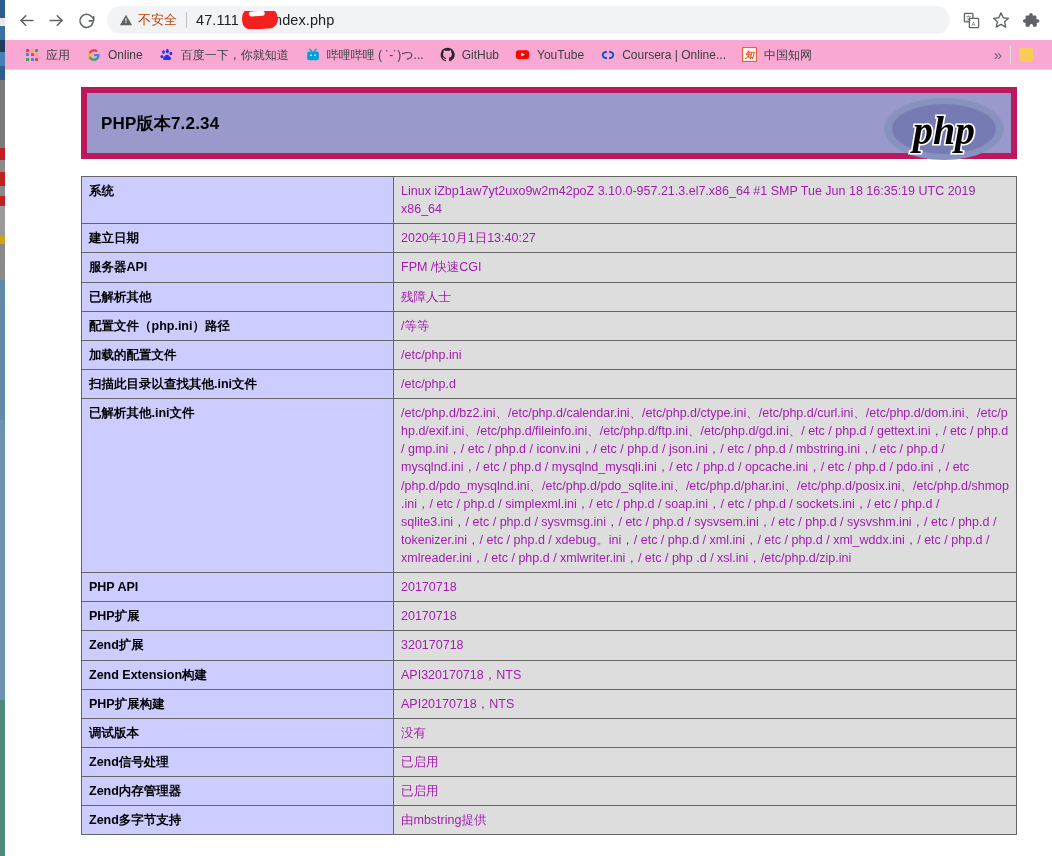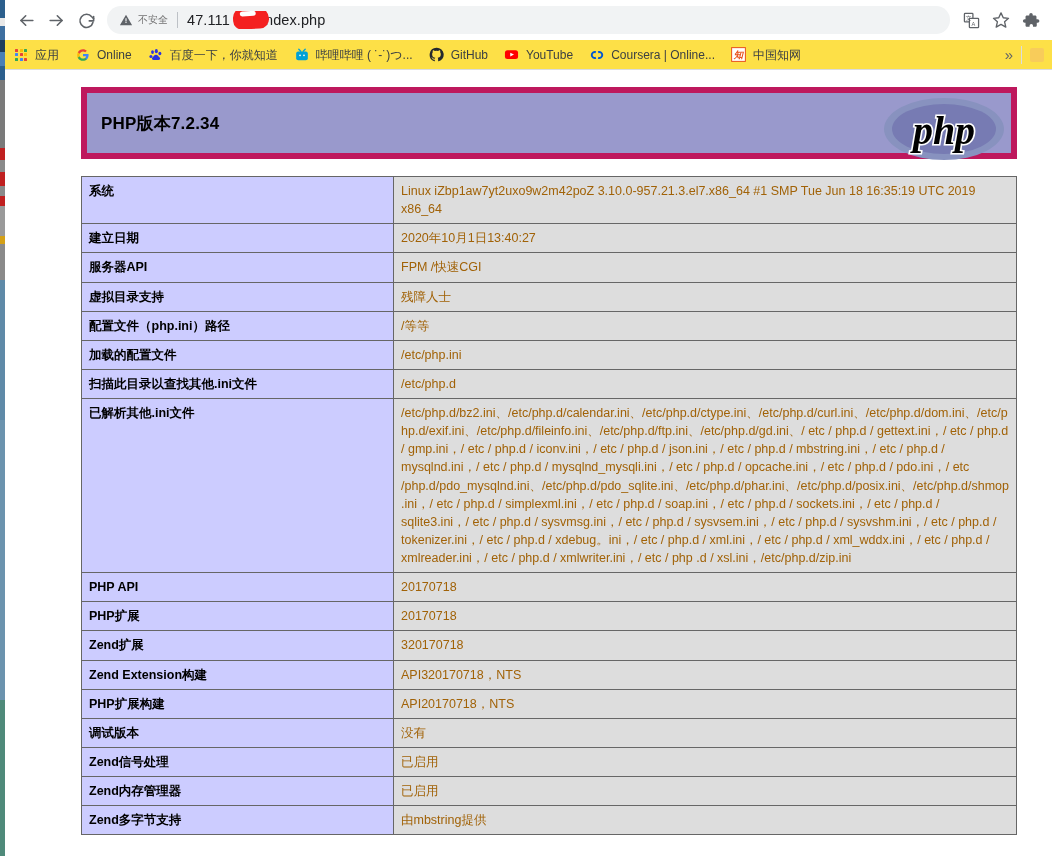--- a/index.html
+++ b/index.html
@@ -73,21 +73,21 @@
     border-radius: 14px;
     display: flex;
     align-items: center;
     padding: 0 12px;
     overflow: hidden;
     position: relative;
     cursor: text;
   }
   #warn-icon { flex: 0 0 auto; margin-right: 5px; display:flex; }
   #warn-text {
-    font-size: 10px; color: #737373;
+    font-size: 13px; color: #c2410c;
     white-space: nowrap; flex: 0 0 auto;
   }
   #omni-sep {
     width: 1px; height: 16px; background: #bdc1c6;
     margin: 0 9px; flex: 0 0 auto;
   }
   #url-wrap { position: relative; flex: 1 1 auto; overflow: hidden; }
   #url-text {
     font-size: 14.5px; color: #202124;
     white-space: nowrap; letter-spacing: .1px;
@@ -111,24 +111,24 @@
 
   .tbicon {
     width: 30px; height: 30px;
     display: flex; align-items: center; justify-content: center;
     color: #5f6368; flex: 0 0 auto; cursor: pointer;
   }
 
   
   #bookmarks {
     height: 30px;
-    background: #fde047;
+    background: #f9a8d4;
     display: flex;
     align-items: center;
-    padding: 0 8px;
+    padding: 0 19px;
     font-size: 12px;
     color: #3c4043;
     border-bottom: 1px solid #dadce0;
     white-space: nowrap;
     overflow: hidden;
   }
   .bm {
     display: flex; align-items: center;
     margin-right: 16px;
     flex: 0 0 auto;
@@ -213,21 +213,21 @@
     margin-top: 6px;
   }
   td.k {
     width: 312px;
     background: #ccccff;
     font-weight: bold;
     color: #000000;
   }
   td.v {
     background: #dddddd;
-    color: #a16207;
+    color: #a21caf;
     word-break: break-word;
   }
 </style>
 </head>
 <body>
 
 <div id="bg-sliver"></div>
 
 <div id="browser">
 
@@ -411,21 +411,21 @@
             </tr>
             <tr>
               <td class="k">建立日期</td>
               <td class="v">2020年10月1日13:40:27</td>
             </tr>
             <tr>
               <td class="k">服务器API</td>
               <td class="v">FPM /快速CGI</td>
             </tr>
             <tr>
-              <td class="k">虚拟目录支持</td>
+              <td class="k">已解析其他</td>
               <td class="v">残障人士</td>
             </tr>
             <tr>
               <td class="k">配置文件（php.ini）路径</td>
               <td class="v">/等等</td>
             </tr>
             <tr>
               <td class="k">加载的配置文件</td>
               <td class="v">/etc/php.ini</td>
             </tr>

